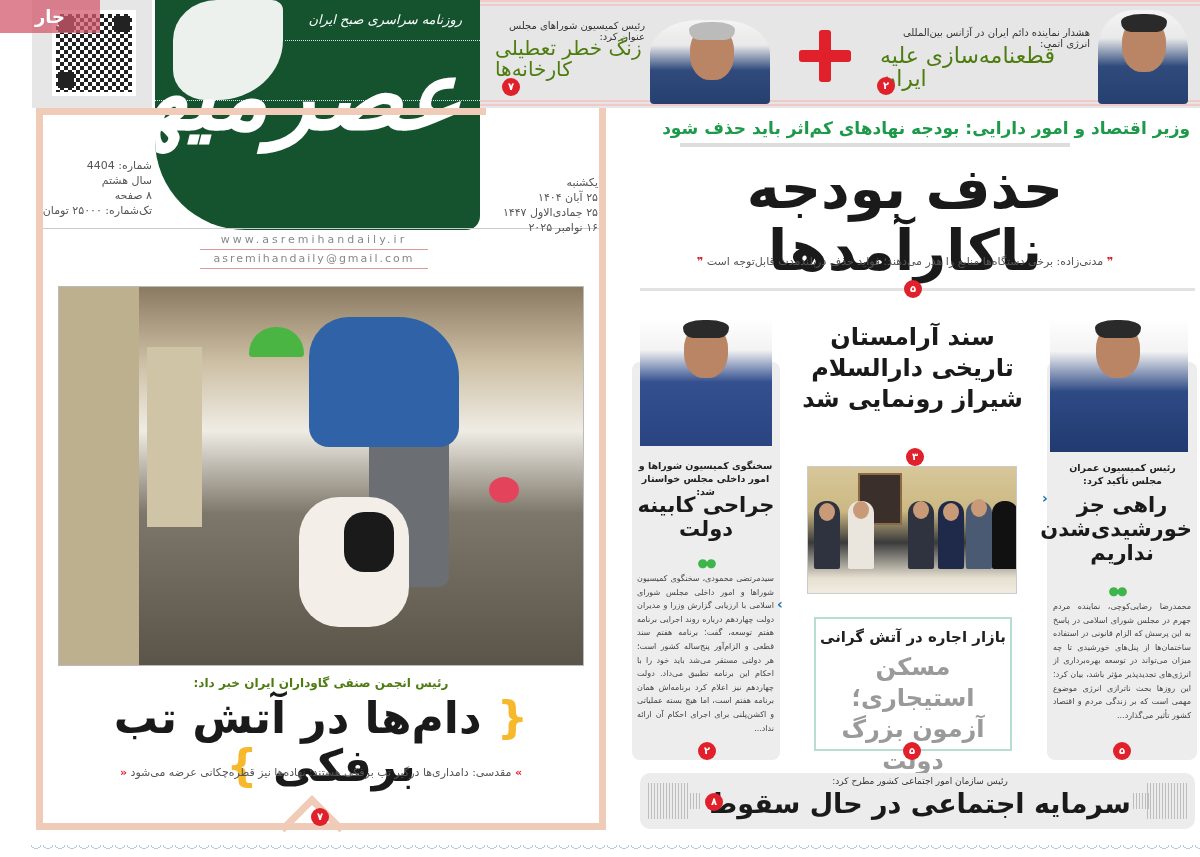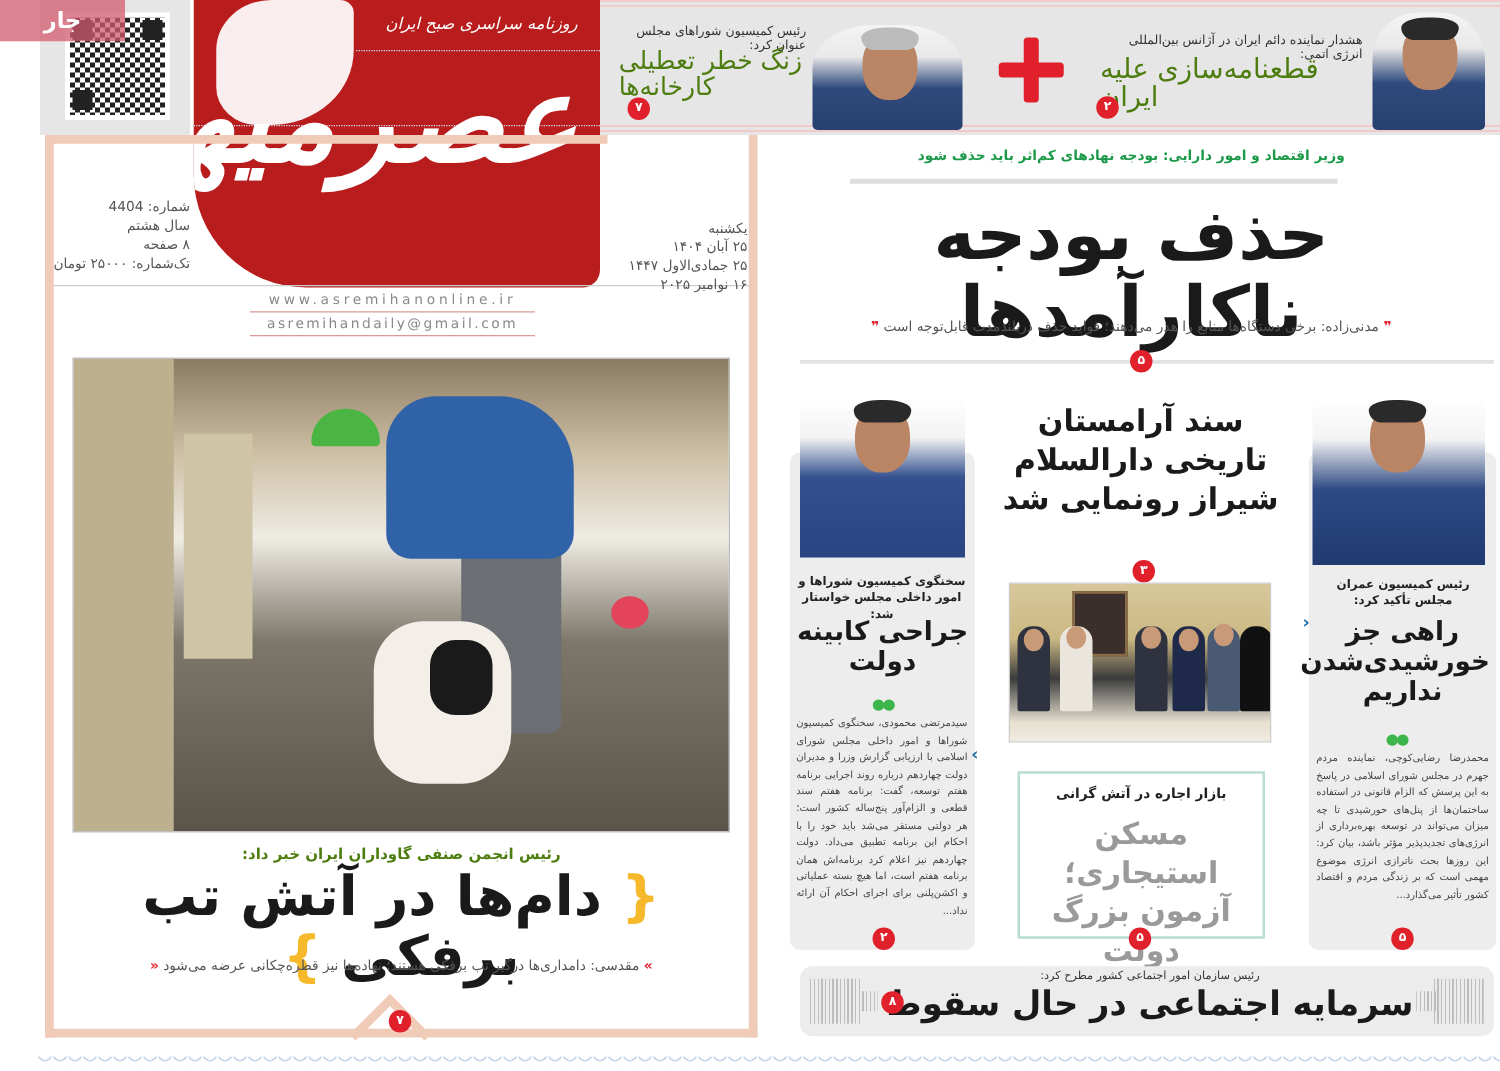--- a/index.html
+++ b/index.html
@@ -17,21 +17,21 @@
   .qr { left: 52px; top: 10px; width: 84px; height: 86px; background: #fff; padding: 4px; }
   .qr-inner { width: 100%; height: 100%;
     background:
       linear-gradient(#222,#222) 2px 2px/16px 16px no-repeat,
       linear-gradient(#222,#222) 58px 2px/16px 16px no-repeat,
       linear-gradient(#222,#222) 2px 58px/16px 16px no-repeat,
       repeating-conic-gradient(#222 0 25%, #fff 0 50%) 0 0/8px 8px;
   }
 
   
-  .masthead { left: 155px; top: 0; width: 325px; height: 230px; background: #b91c1c; border-radius: 0 0 14px 90px; overflow: hidden; }
+  .masthead { left: 155px; top: 0; width: 325px; height: 230px; background: #14532d; border-radius: 0 0 14px 90px; overflow: hidden; }
   .masthead .logo { position:absolute; right: 18px; top: 48px; color: #fff; font-family: "DejaVu Serif", serif; font-size: 96px; font-weight: bold; font-style: italic; line-height: 1; }
   .masthead .tagline { position:absolute; right: 18px; top: 12px; color: #fff; font-size: 13px; font-style: italic; }
   .masthead .dot1 { position:absolute; left: 130px; right: 0; top: 40px; border-top: 1px dotted #cfe3f2; }
   .masthead .dot2 { position:absolute; left: 0; right: 0; top: 100px; border-top: 1px dotted #cfe3f2; }
   .masthead .map { position:absolute; left: 18px; top: 0; width: 110px; height: 100px; background: #fff; border-radius: 40% 10% 60% 30%; opacity: 0.92; }
 
   .issue-info { left: 40px; top: 158px; width: 112px; text-align: right; font-size: 11px; line-height: 15px; color: #555; }
   .date-info { left: 486px; top: 158px; width: 112px; text-align: left; font-size: 11px; line-height: 15px; color: #555; }
   .web { left: 200px; top: 233px; width: 228px; text-align: center; font-size: 11px; letter-spacing: 3px; color: #888; border-bottom: 1px solid #d99; padding-bottom: 3px; }
   .mail { left: 200px; top: 252px; width: 228px; text-align: center; font-size: 11px; letter-spacing: 2px; color: #888; border-bottom: 1px solid #d99; padding-bottom: 3px; }
@@ -65,21 +65,21 @@
   
   .teaser-kicker { font-size: 10px; color: #333; text-align: right; }
   .teaser-title { font-size: 22px; font-weight: 400; color: #4d7c0f; text-align: left; line-height: 1.05; }
   .person { border-radius: 40% 40% 4px 4px; }
   .plus { left: 799px; top: 30px; width: 52px; height: 52px; }
   .plus::before, .plus::after { content:""; position:absolute; background:#e0202a; border-radius: 3px; }
   .plus::before { left: 0; top: 20px; width: 52px; height: 12px; }
   .plus::after { left: 20px; top: 0; width: 12px; height: 52px; }
 
   
-  .green-kicker { left: 620px; top: 118px; width: 570px; text-align: center; font-size: 11px; font-weight: bold; color: #1c9a4a; }
+  .green-kicker { left: 620px; top: 118px; width: 570px; font-size: 17px; font-weight: bold; color: #1c9a4a; }
   .kicker-rule { left: 680px; top: 143px; width: 390px; border-top: 4px solid #ddd; }
   .main-headline { left: 620px; top: 158px; width: 570px; text-align: center; font-size: 56px; font-weight: 900; color: #1a1a1a; line-height: 1.1; }
   .main-lead { left: 620px; top: 255px; width: 570px; text-align: center; font-size: 11px; color: #555; }
   .main-rule { left: 640px; top: 288px; width: 555px; border-top: 3px solid #e2e2e2; }
 
   
   .col-card { background: #ededed; border-radius: 8px; }
   .card-kicker { font-size: 9.5px; color: #222; text-align: center; font-weight: bold; line-height: 1.35; }
   .card-title { font-size: 21px; font-weight: 900; color: #1a1a1a; text-align: center; line-height: 1.15; }
   .card-body { font-size: 8px; color: #444; text-align: justify; line-height: 1.7; }
@@ -87,21 +87,21 @@
   .photo-person { background: linear-gradient(180deg,#f4f4f4 0%, #e9e9e9 30%, #2f4a7c 60%, #26406f 100%); overflow:hidden; }
   .photo-person .head { position:absolute; width: 44px; height: 54px; border-radius: 45%; background: #b98564; }
   .photo-person .hair { position:absolute; width: 46px; height: 18px; border-radius: 45% 45% 10px 10px; background: #2a2a2a; }
   .chev { color: #1f6fa5; font-size: 14px; font-weight: bold; }
   .center-title { font-size: 24px; font-weight: 900; color: #1a1a1a; text-align: center; line-height: 1.3; }
   .ceremony { background: linear-gradient(180deg,#d7c79a 0%, #cbb883 35%, #3b3b3b 60%, #e6e0d0 88%, #f1ece2 100%); overflow: hidden; border: 1px solid #ccc; }
   .ceremony .fig { position:absolute; bottom: 24px; width: 26px; height: 68px; border-radius: 12px 12px 2px 2px; background: #2f3340; }
   .ceremony .head { position:absolute; width: 16px; height: 18px; border-radius: 50%; background: #c89a78; }
   .ceremony .frame { position:absolute; left: 50px; top: 6px; width: 44px; height: 52px; background: #3a2f2a; border: 2px solid #8a6b45; }
   .rent-box { border: 2px solid #b8ddd4; background: #fff; }
-  .rent-kicker { font-size: 11px; color: #222; font-weight: bold; text-align: center; }
+  .rent-kicker { font-size: 15px; color: #222; font-weight: bold; text-align: center; }
   .rent-title { font-size: 24px; font-weight: 900; color: #9a9a9a; text-align: center; line-height: 1.3; }
 
   .bottom-banner { left: 640px; top: 773px; width: 555px; height: 56px; background: #ececec; border-radius: 10px; }
   .bottom-banner .bars { position:absolute; top: 10px; width: 40px; height: 36px; background: repeating-linear-gradient(90deg,#bdbdbd 0 1px, transparent 1px 3px); }
   .bb-kicker { left: 700px; top: 776px; width: 440px; text-align: center; font-size: 9px; color: #333; }
   .bb-title { left: 700px; top: 788px; width: 440px; text-align: center; font-size: 27px; font-weight: 900; color: #1a1a1a; }
   .wave { left: 30px; top: 845px; width: 1170px; height: 8px; background: repeating-radial-gradient(circle at 6px -2px, transparent 0 5px, #b5cbe3 5px 6px, transparent 6px 12px); background-size: 12px 8px; }
 </style>
 </head>
 <body>
@@ -126,21 +126,21 @@
   <div>سال هشتم</div>
   <div>۸ صفحه</div>
   <div>تک‌شماره: ۲۵۰۰۰ تومان</div>
 </div>
 <div class="abs date-info rtl" style="text-align:right;margin-top:17px;">
   <div>یکشنبه</div>
   <div>۲۵ آبان ۱۴۰۴</div>
   <div>۲۵ جمادی‌الاول ۱۴۴۷</div>
   <div>۱۶ نوامبر ۲۰۲۵</div>
 </div>
-<div class="abs web">www.asremihanonline.ir</div>
+<div class="abs web">www.asremihandaily.ir</div>
 <div class="abs mail">asremihandaily@gmail.com</div>
 
 <div class="abs top-strip">
   <div class="stripe-top"></div>
   <div class="stripe-bot"></div>
 </div>
 
 <div class="abs photo-person person" style="left:1098px; top:10px; width:90px; height:94px;">
   <div class="head" style="left:24px; top:8px;"></div>
   <div class="hair" style="left:23px; top:4px;"></div>

